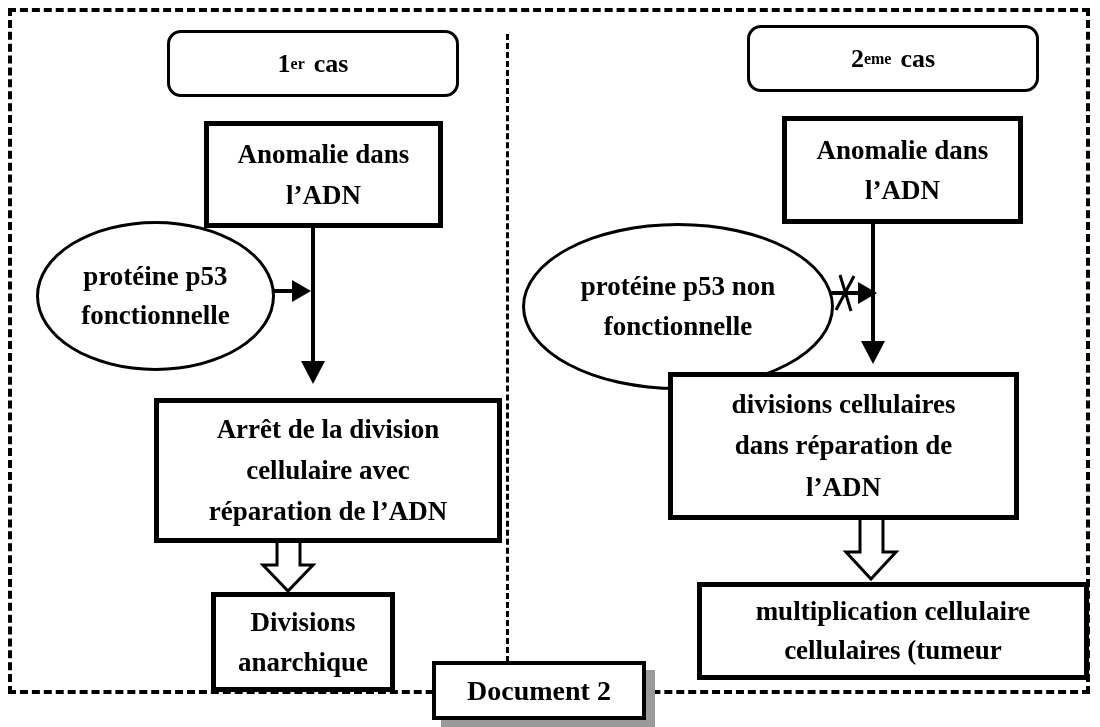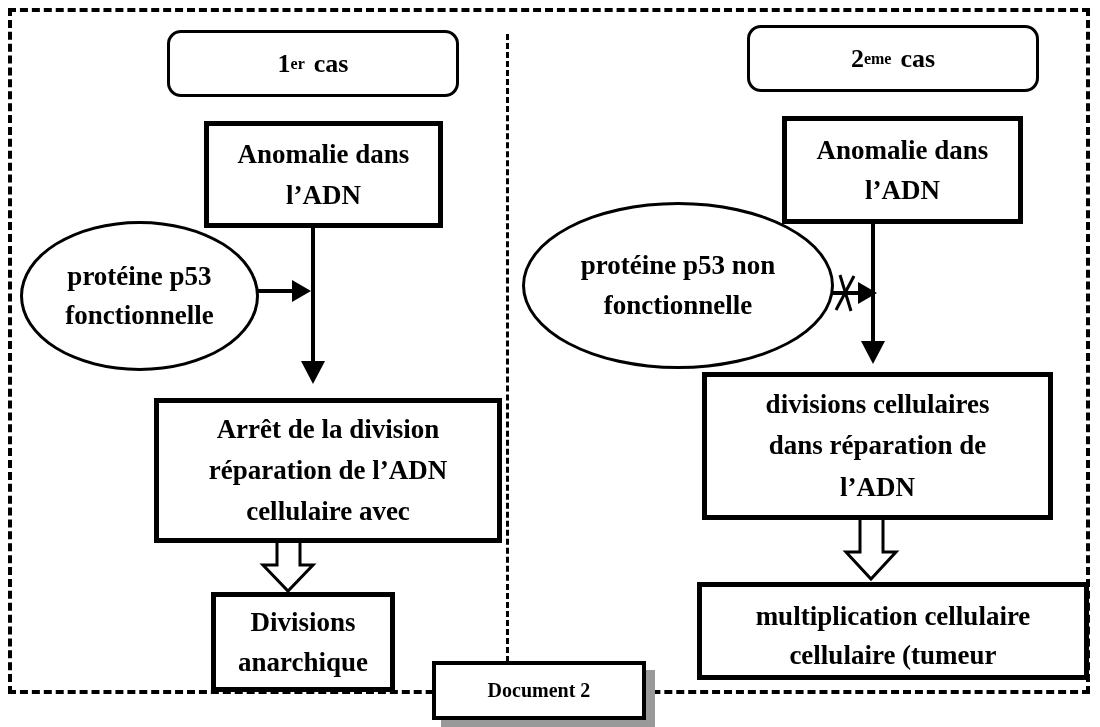--- a/index.html
+++ b/index.html
@@ -27,34 +27,34 @@
   #case2{left:747px;top:25px;width:286px;height:61px;}
   .node{
     position:absolute;border:5px solid #000;background:#fff;
     display:flex;flex-direction:column;align-items:center;justify-content:center;
     font-size:27px;line-height:1.5;text-align:center;font-family:Liberation Serif, serif;
   }
   #anomalie-left{left:204px;top:121px;width:229px;height:97px;}
   #anomalie-right{left:782px;top:116px;width:231px;height:98px;}
   #arret-box{left:154px;top:398px;width:338px;height:135px;line-height:1.52;}
   #divisions-left{left:211px;top:592px;width:174px;height:90px;}
-  #divisions-right{left:702px;top:372px;width:341px;height:138px;line-height:1.52;align-items:center;}
-  #multiplication-box{left:697px;top:582px;width:382px;height:88px;line-height:1.45;justify-content:flex-end;}
+  #divisions-right{left:668px;top:372px;width:341px;height:138px;line-height:1.52;align-items:center;}
+  #multiplication-box{left:697px;top:582px;width:382px;height:88px;line-height:1.45;}
   .ellipse{
     position:absolute;border:3px solid #000;border-radius:50%;background:#fff;
     display:flex;flex-direction:column;align-items:center;justify-content:center;
     font-size:27px;line-height:1.45;text-align:center;
   }
-  #ellipse-left{left:20px;top:221px;width:233px;height:144px;}
-  #ellipse-right{left:522px;top:202px;width:306px;height:161px;text-align:right;}
+  #ellipse-left{left:36px;top:221px;width:233px;height:144px;}
+  #ellipse-right{left:522px;top:223px;width:306px;height:161px;text-align:right;}
   .doc-caption{
     position:absolute;left:432px;top:661px;width:206px;height:51px;
     border:4px solid #000;background:#fff;box-shadow:9px 9px 0 #999999;
     display:flex;align-items:center;justify-content:center;
-    font-size:20px;
+    font-size:28px;
   }
 </style>
 </head>
 <body>
 
 <div class="canvas">
 
   <div class="outer-border"></div>
   <div class="divider"></div>
 
@@ -105,22 +105,22 @@
   <div class="node" id="anomalie-left">
     <div>Anomalie dans</div>
     <div>l’ADN</div>
   </div>
   <div class="ellipse" id="ellipse-left">
     <div>protéine p53</div>
     <div>fonctionnelle</div>
   </div>
   <div class="node" id="arret-box">
     <div>Arrêt de la division</div>
+    <div>cellulaire avec</div>
     <div>réparation de l’ADN</div>
-    <div>cellulaire avec</div>
   </div>
   <div class="node" id="divisions-left">
     <div>Divisions</div>
     <div>anarchique</div>
   </div>
 
   <div class="node" id="anomalie-right">
     <div>Anomalie dans</div>
     <div>l’ADN</div>
   </div>
@@ -128,20 +128,20 @@
     <div>protéine p53 non</div>
     <div>fonctionnelle</div>
   </div>
   <div class="node" id="divisions-right">
     <div>divisions cellulaires</div>
     <div>dans réparation de</div>
     <div>l’ADN</div>
   </div>
   <div class="node" id="multiplication-box">
     <div>multiplication cellulaire</div>
-    <div>cellulaire (tumeur</div>
+    <div>cellulaires (tumeur</div>
   </div>
 
   <div class="doc-caption">
     <span>Document 2</span>
   </div>
 
 </div>
 
 </body></html>

